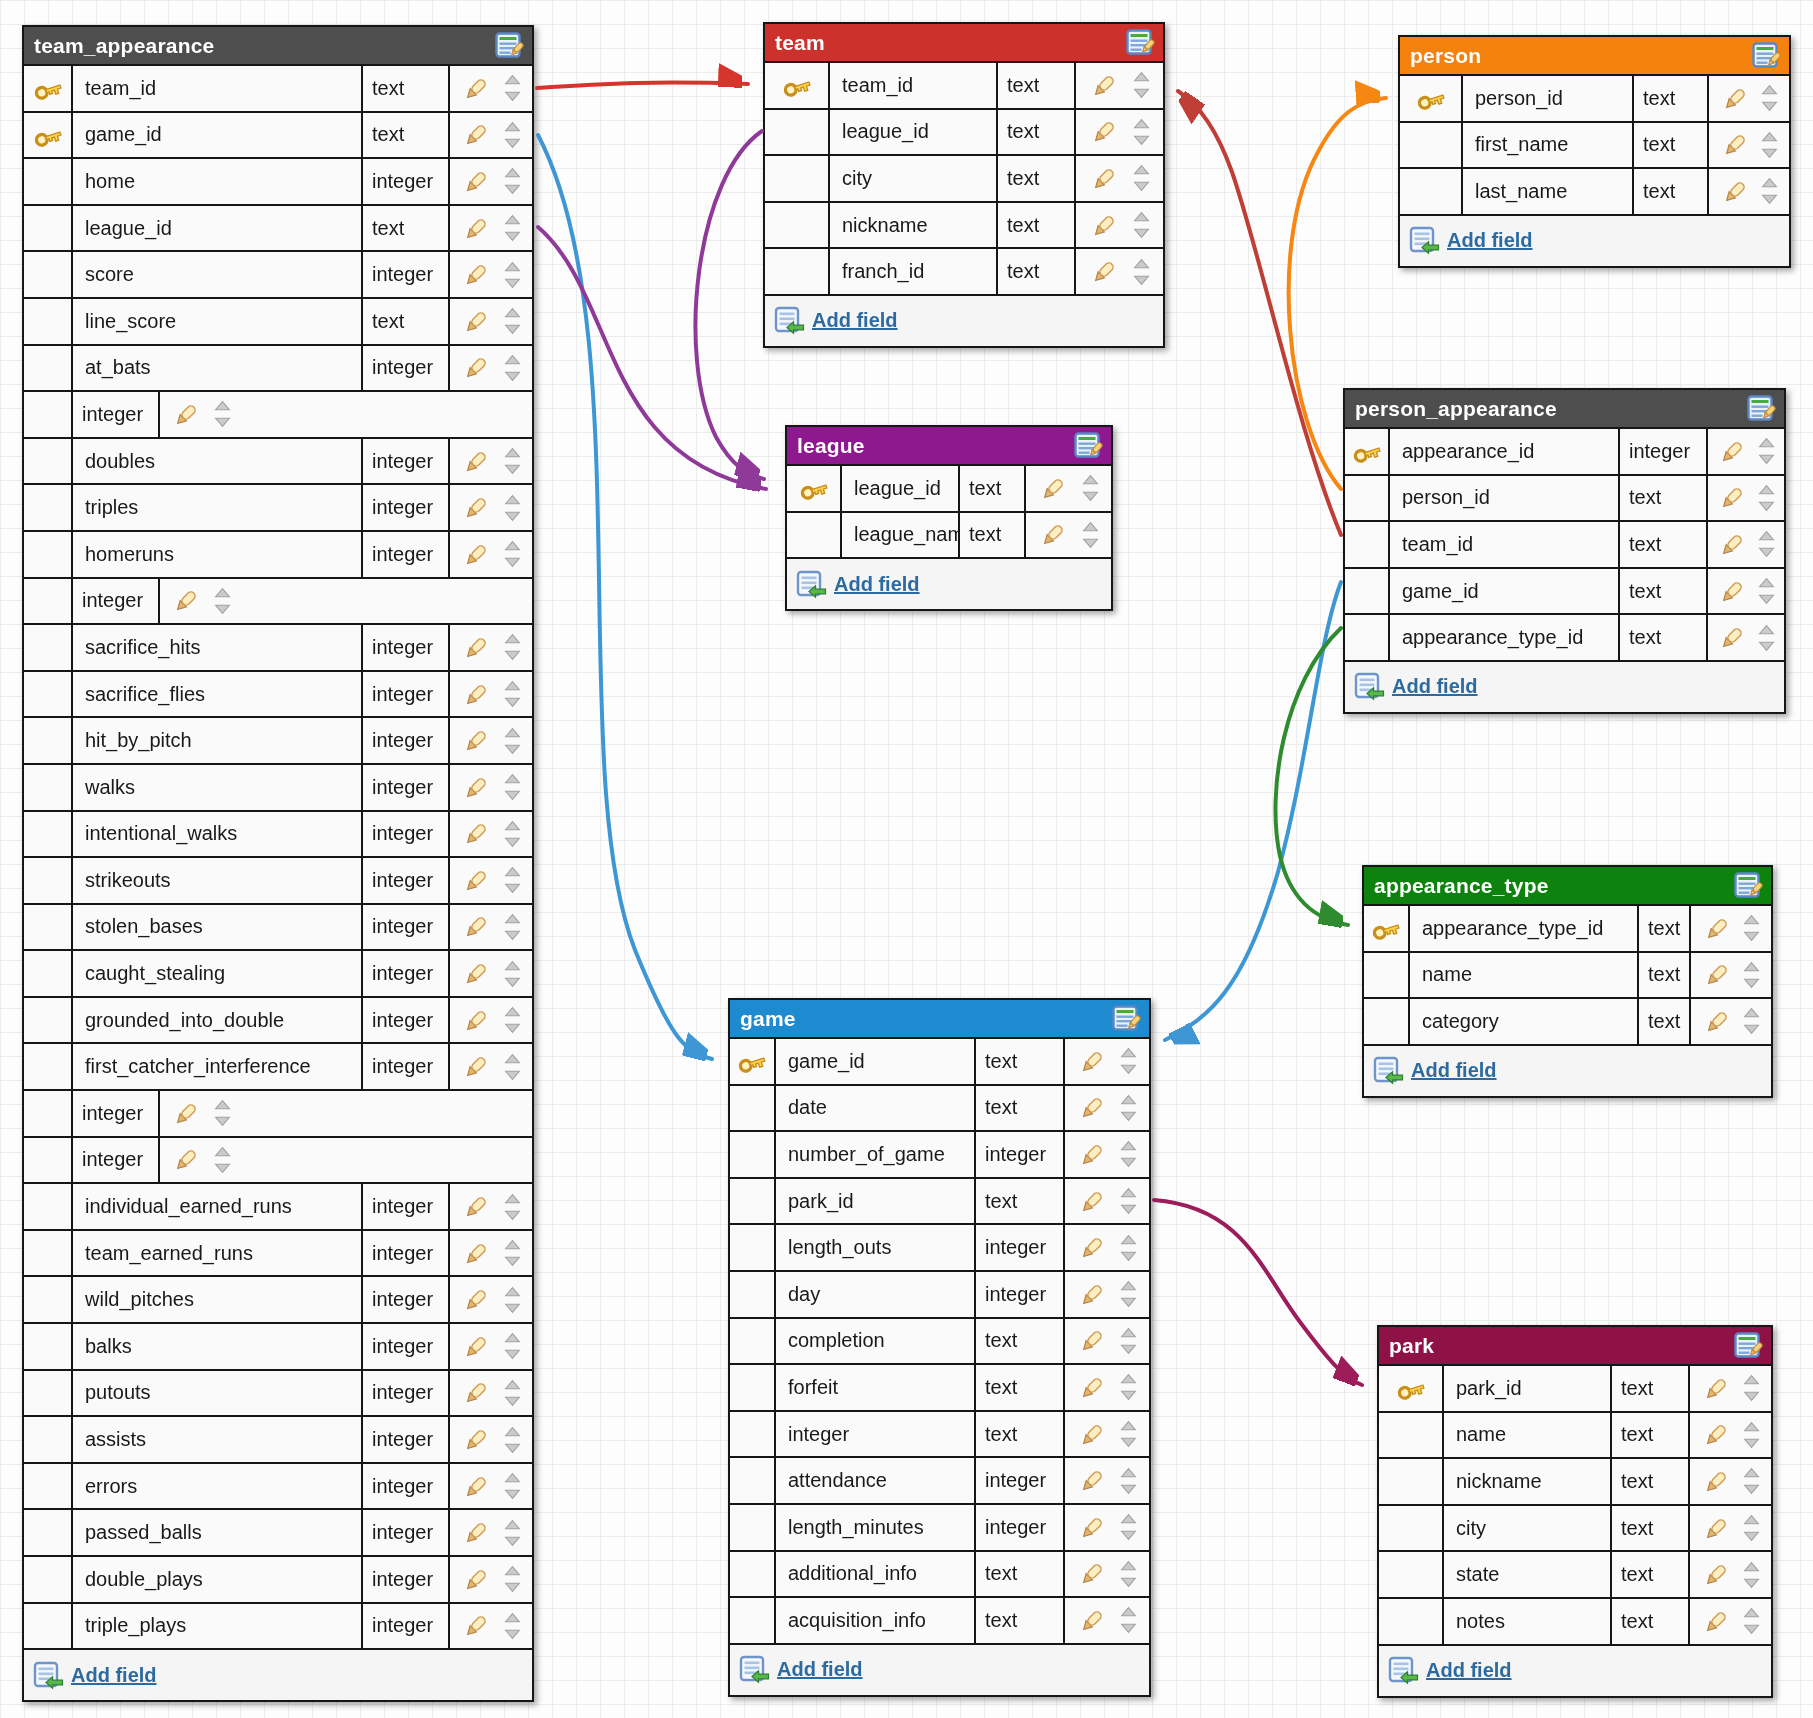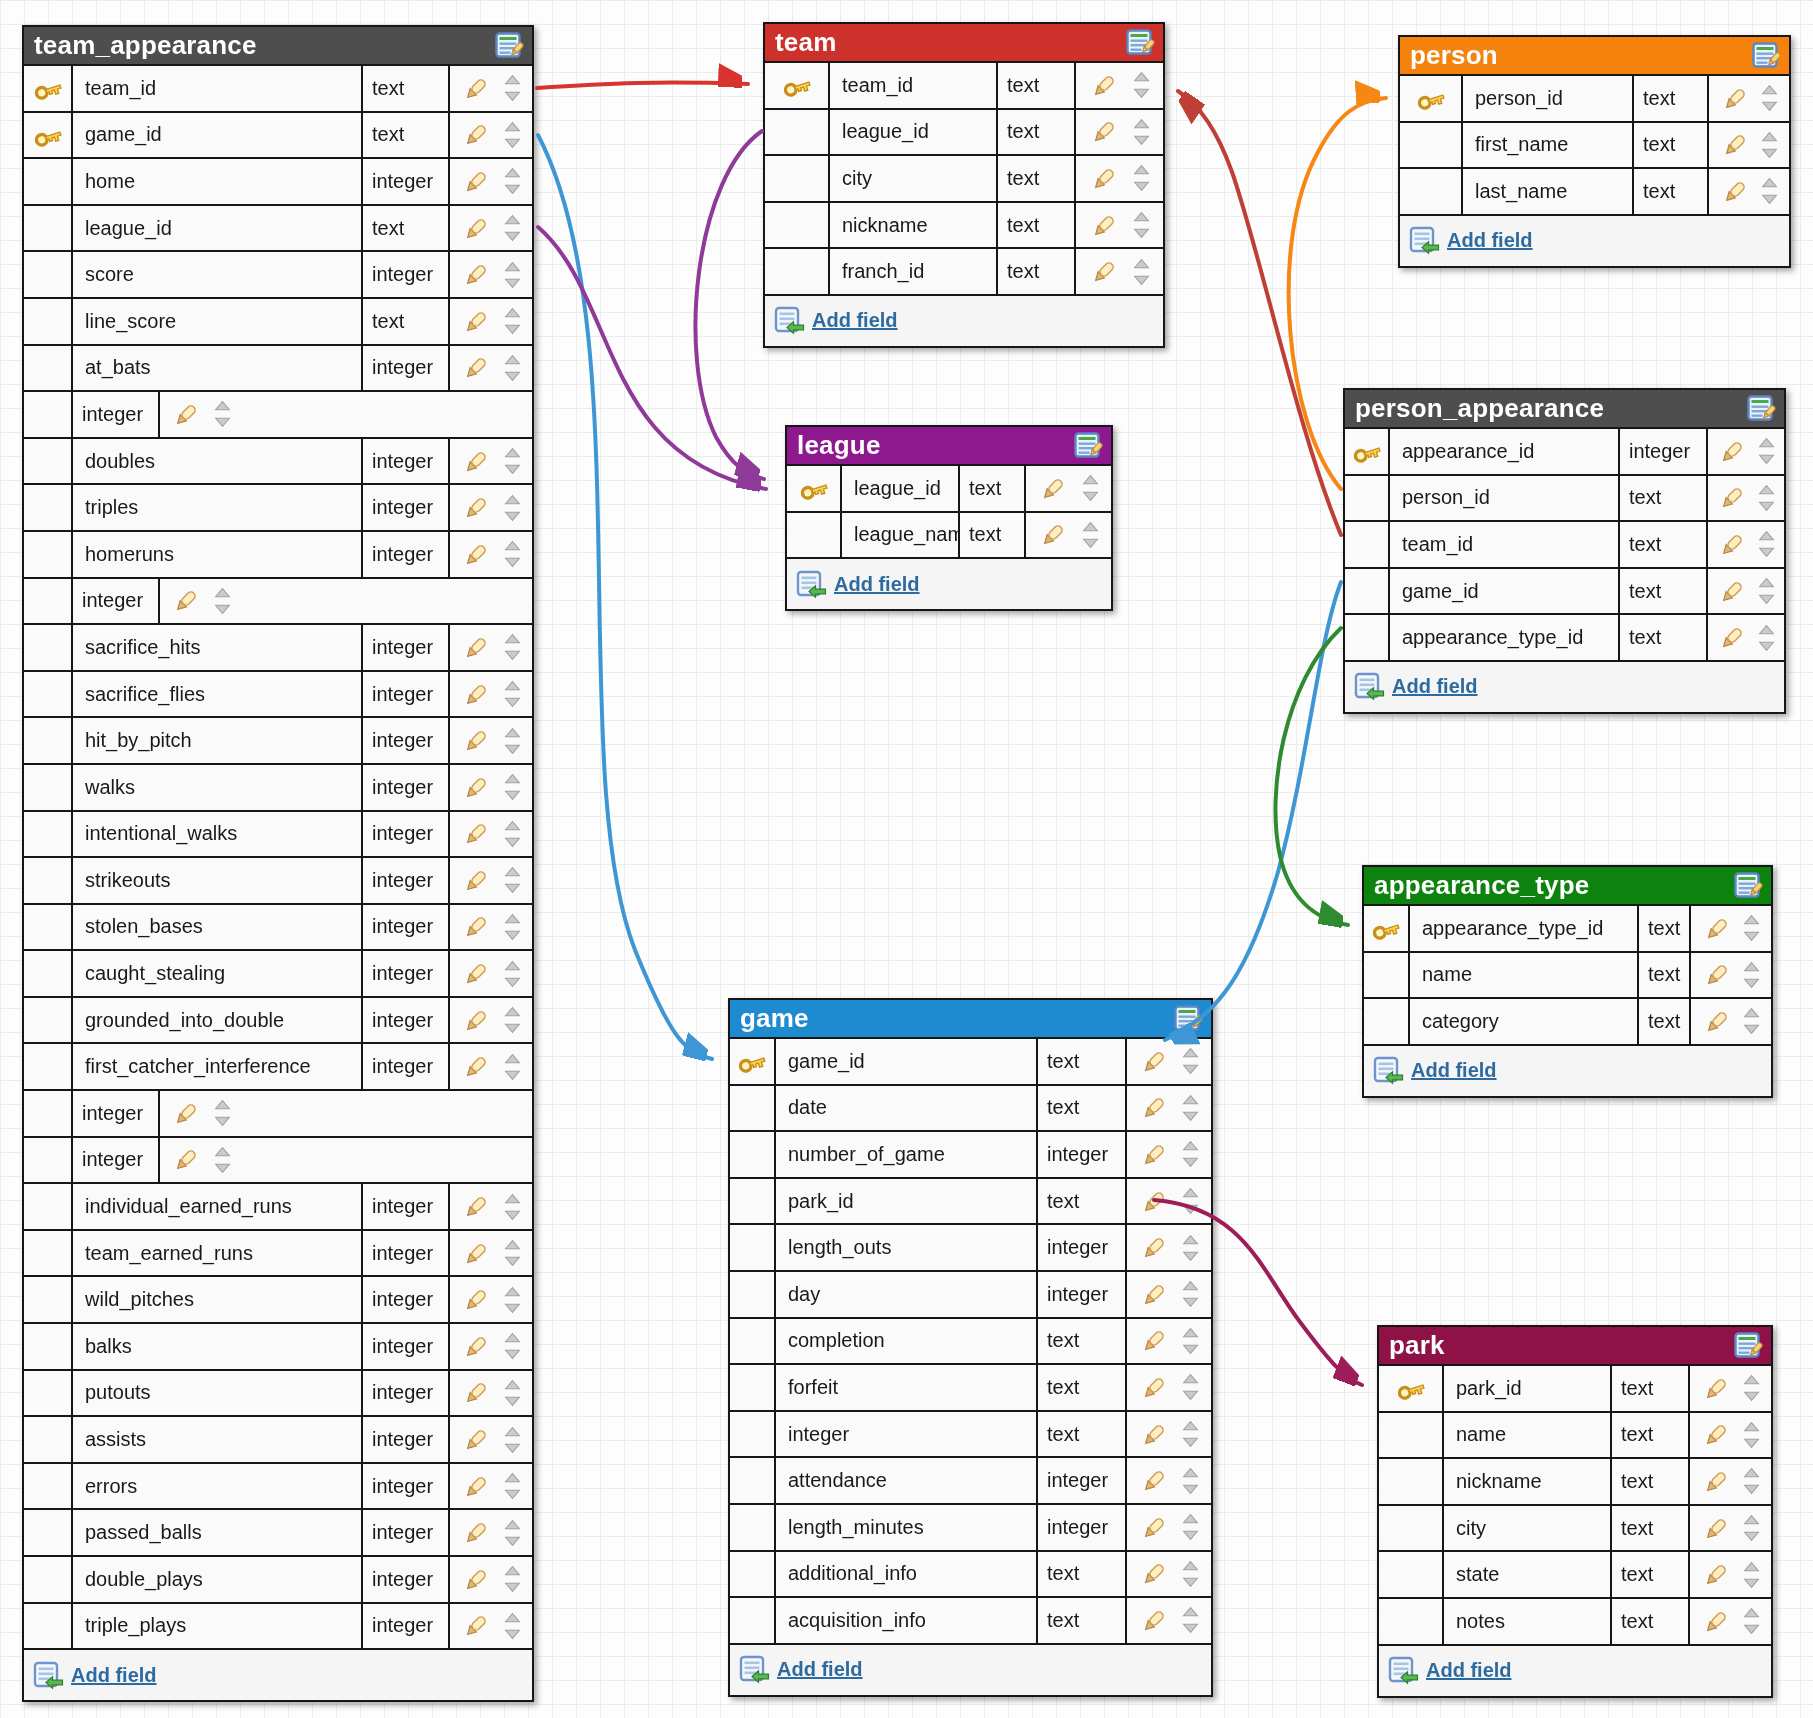--- a/index.html
+++ b/index.html
@@ -15,21 +15,21 @@
     background-size:24px 24px,24px 24px,120px 120px,120px 120px;
   }
   .db-table{
     position:absolute;background:#fafafa;border:2px solid #161616;
     box-shadow:3px 3px 6px rgba(0,0,0,.35);box-sizing:border-box;
   }
   .tbl-header{
     height:39px;display:flex;align-items:center;justify-content:space-between;
     padding:0 6px 0 10px;border-bottom:2px solid #161616;box-sizing:border-box;
   }
-  .tbl-title{color:#ffffff;font-size:26px;font-weight:700;letter-spacing:.2px;}
+  .tbl-title{color:#ffffff;font-size:21px;font-weight:700;letter-spacing:.2px;}
   .hdr-edit{display:flex;align-items:center;cursor:pointer;}
   .field-row{display:flex;height:46.6px;border-bottom:2px solid #161616;background:#fafafa;box-sizing:border-box;}
   .cell{display:flex;align-items:center;box-sizing:border-box;}
   .key-cell{justify-content:center;border-right:2px solid #161616;}
   .name-cell{flex:1;padding-left:12px;border-right:2px solid #161616;font-size:20px;color:#191919;white-space:nowrap;overflow:hidden;}
   .type-cell{padding-left:9px;border-right:2px solid #161616;font-size:20px;color:#191919;}
   .action-cell{justify-content:space-evenly;}
   .icon-btn{display:flex;align-items:center;cursor:pointer;}
   .add-field{height:50px;display:flex;align-items:center;gap:7px;padding-left:9px;background:#f5f5f5;box-sizing:border-box;}
   .add-field-label{color:#2d6a9f;font-size:20px;font-weight:600;text-decoration:underline;cursor:pointer;}
@@ -1262,21 +1262,21 @@
               <rect x="2" y="2" width="22" height="23" rx="3" fill="#f4f8fd" stroke="#6f94c9" stroke-width="2.4"></rect>
               <rect x="5.5" y="6.5" width="15" height="2.6" fill="#a8c4e4"></rect>
               <rect x="5.5" y="11.5" width="15" height="2.6" fill="#a8c4e4"></rect>
               <rect x="5.5" y="16.5" width="15" height="2.6" fill="#a8c4e4"></rect>
               <path d="M29.5 19.2 h-10 v-3.4 l-6.5 5.7 6.5 5.7 v-3.4 h10 z" fill="#57b947" stroke="#2e7d32" stroke-width="1.2"></path>
             </svg>
           </span>
           <a class="add-field-label">Add field</a>
         </div>
       </div>
-      <div class="db-table" style="left: 728px; top: 998px; width: 485px;">
+      <div class="db-table" style="left: 728px; top: 998px; width: 423px;">
         <div class="tbl-header" style="background: rgb(30, 139, 209);">
           <span class="tbl-title">game</span>
           <span class="hdr-edit">
             <svg viewBox="0 0 31 28" width="31" height="28">
               <rect x="1.5" y="1.5" width="23" height="23" rx="3" fill="#eaf2fb" stroke="#5b87c5" stroke-width="2.4"></rect>
               <rect x="4.5" y="5" width="17" height="3" fill="#49a942"></rect>
               <rect x="4.5" y="10.5" width="17" height="2.4" fill="#7da7d9"></rect>
               <rect x="4.5" y="15" width="17" height="2.4" fill="#7da7d9"></rect>
               <rect x="4.5" y="19.5" width="11" height="2.4" fill="#7da7d9"></rect>
               <g transform="rotate(-48 22 17)">

